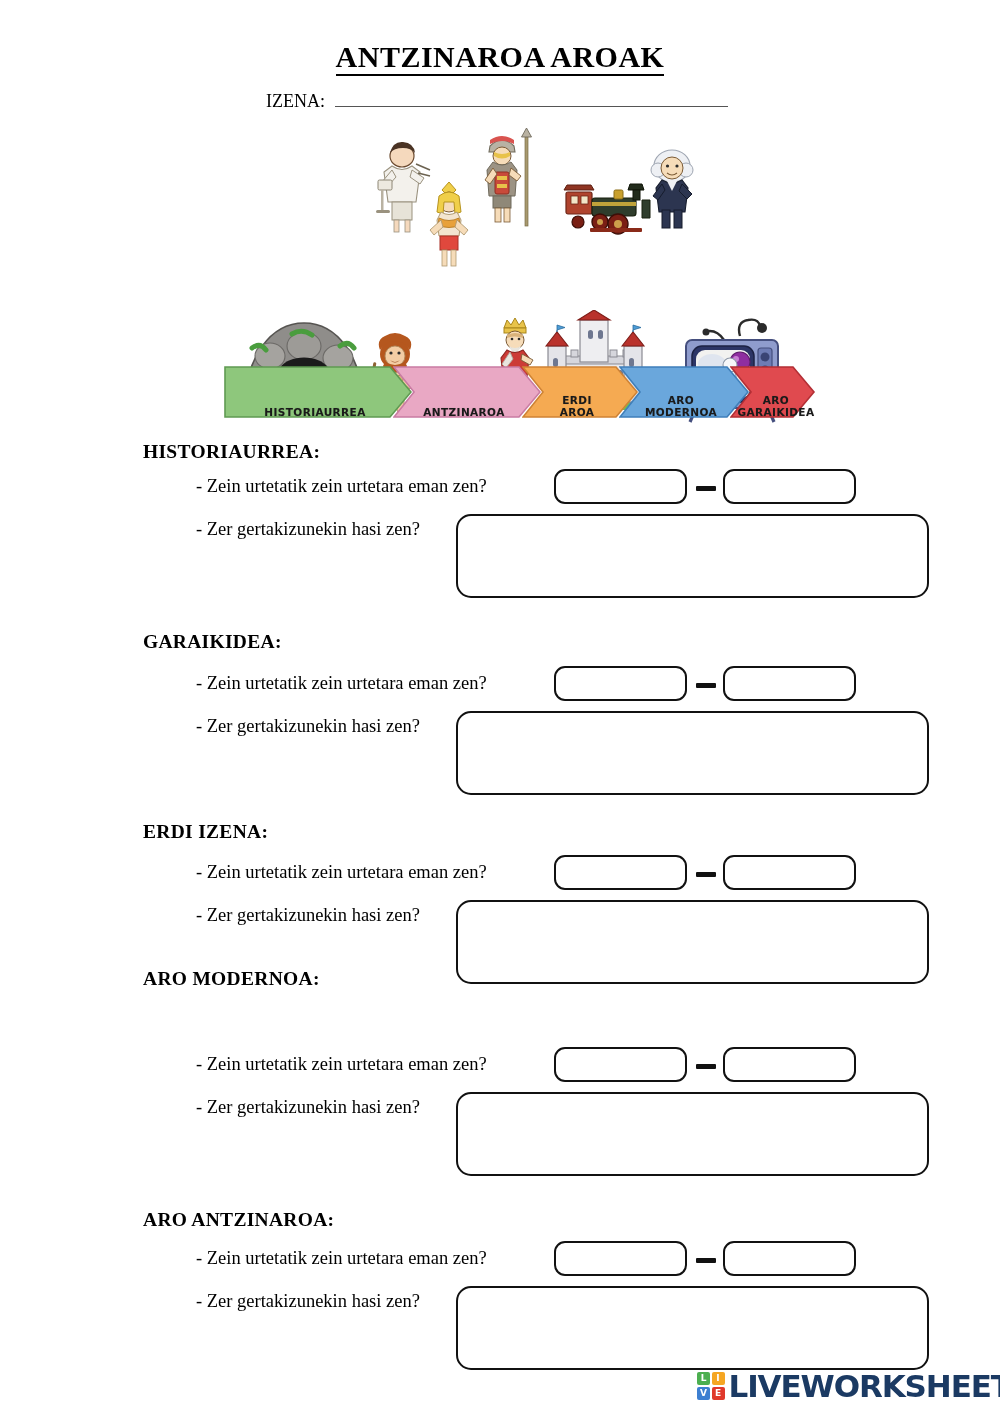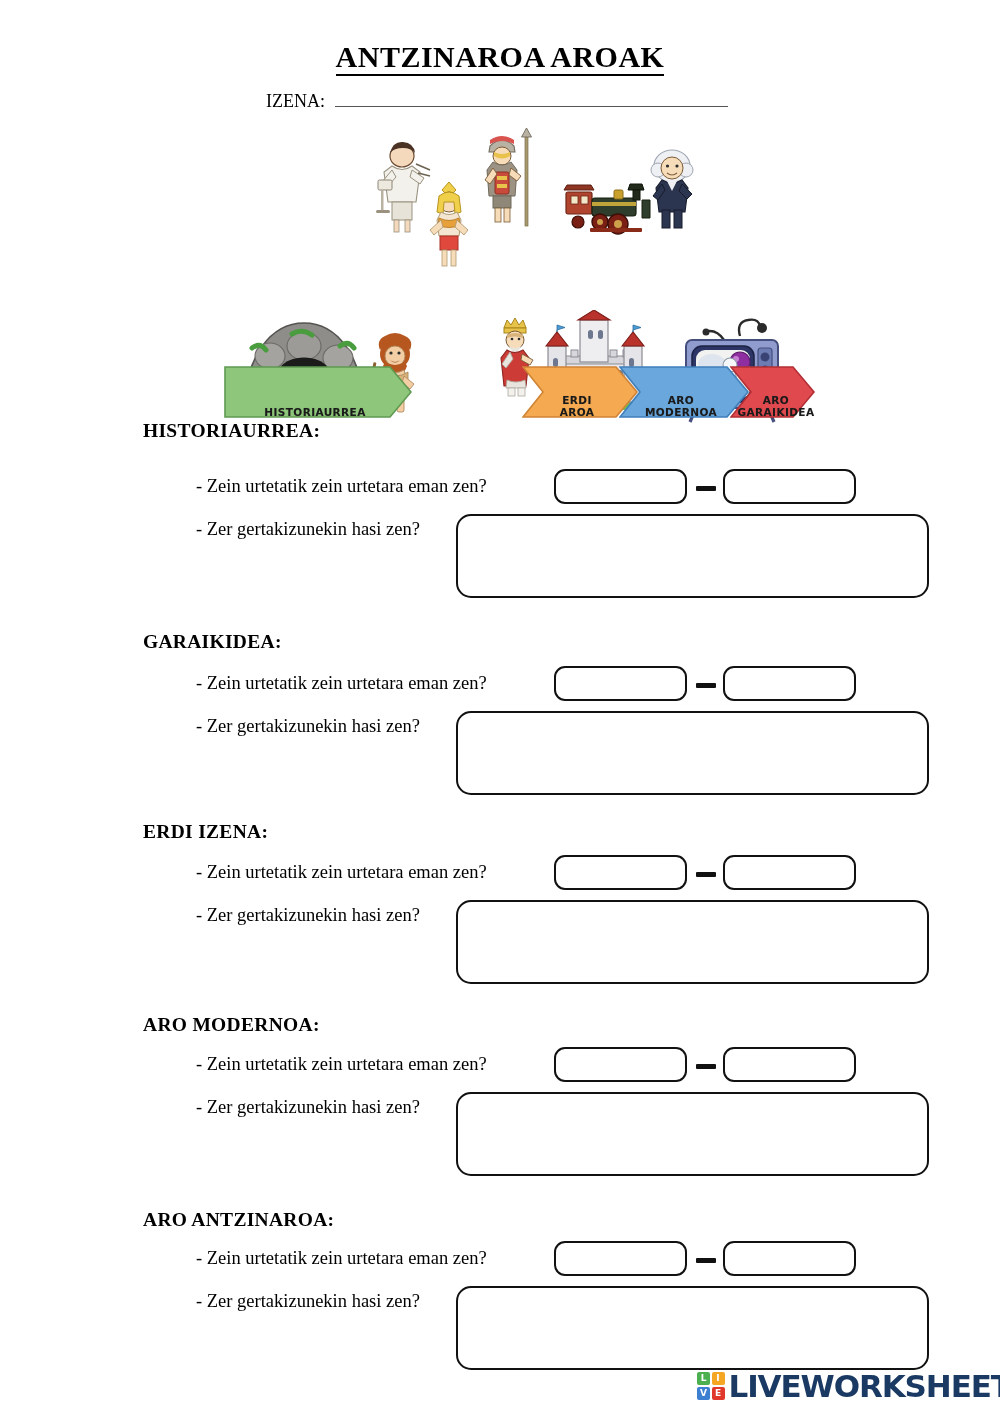--- a/index.html
+++ b/index.html
@@ -280,20 +280,28 @@
 
     <div class="chev" style="left:0px; width:188px;">
       <div class="body">
         <svg width="188" height="52" viewBox="0 0 188 52" preserveAspectRatio="none">
           <path d="M1 1 L166 1 L187 26 L166 51 L1 51 Z" fill="#8ec77c" stroke="#5f9a52" stroke-width="1.6"></path>
         </svg>
       </div>
       <span class="lbl">HISTORIAURREA</span>
     </div>
 
+    <div class="chev" style="left:169px; width:148px;">
+      <div class="body">
+        <svg width="148" height="52" viewBox="0 0 148 52" preserveAspectRatio="none">
+          <path d="M1 1 L126 1 L147 26 L126 51 L1 51 L21 26 Z" fill="#e9a8c4" stroke="#c97ba3" stroke-width="1.6"></path>
+        </svg>
+      </div>
+      <span class="lbl">ANTZINAROA</span>
+    </div>
 
     <div class="chev" style="left:298px; width:116px;">
       <div class="body">
         <svg width="116" height="52" viewBox="0 0 116 52" preserveAspectRatio="none">
           <path d="M1 1 L94 1 L115 26 L94 51 L1 51 L21 26 Z" fill="#f5aa52" stroke="#cf8335" stroke-width="1.6"></path>
         </svg>
       </div>
       <span class="lbl"><span>ERDI<br>AROA</span></span>
     </div>
 
@@ -433,21 +441,21 @@
       <rect x="82" y="62" width="10" height="6" rx="1.5" fill="#3a4474"></rect>
       <rect x="82" y="71" width="10" height="6" rx="1.5" fill="#3a4474"></rect>
       <path d="M18 90 l-6 14" stroke="#454f7e" stroke-width="3.2"></path>
       <path d="M90 90 l6 14" stroke="#454f7e" stroke-width="3.2"></path>
     </svg>
   </div>
 
 </div>
 
 <div class="section">
-  <div class="sec-head" style="top:420px">HISTORIAURREA:</div>
+  <div class="sec-head" style="top:441px">HISTORIAURREA:</div>
   <div class="q-line" style="top:476px">- Zein urtetatik zein urtetara eman zen?</div>
   <div class="ans-box ans-small" style="left:554px; top:469px"></div>
   <div class="dash" style="left:696px; top:486px"></div>
   <div class="ans-box ans-small" style="left:723px; top:469px"></div>
   <div class="q-line" style="top:519px">- Zer gertakizunekin hasi zen?</div>
   <div class="ans-box ans-big" style="left:456px; top:514px"></div>
 </div>
 
 <div class="section">
   <div class="sec-head" style="top:631px">GARAIKIDEA:</div>
@@ -463,21 +471,21 @@
   <div class="sec-head" style="top:821px">ERDI IZENA:</div>
   <div class="q-line" style="top:862px">- Zein urtetatik zein urtetara eman zen?</div>
   <div class="ans-box ans-small" style="left:554px; top:855px"></div>
   <div class="dash" style="left:696px; top:872px"></div>
   <div class="ans-box ans-small" style="left:723px; top:855px"></div>
   <div class="q-line" style="top:905px">- Zer gertakizunekin hasi zen?</div>
   <div class="ans-box ans-big" style="left:456px; top:900px"></div>
 </div>
 
 <div class="section">
-  <div class="sec-head" style="top:1014px">ARO MODERNOA:</div>
+  <div class="sec-head" style="top:968px">ARO MODERNOA:</div>
   <div class="q-line" style="top:1054px">- Zein urtetatik zein urtetara eman zen?</div>
   <div class="ans-box ans-small" style="left:554px; top:1047px"></div>
   <div class="dash" style="left:696px; top:1064px"></div>
   <div class="ans-box ans-small" style="left:723px; top:1047px"></div>
   <div class="q-line" style="top:1097px">- Zer gertakizunekin hasi zen?</div>
   <div class="ans-box ans-big" style="left:456px; top:1092px"></div>
 </div>
 
 <div class="section">
   <div class="sec-head" style="top:1209px">ARO ANTZINAROA:</div>

